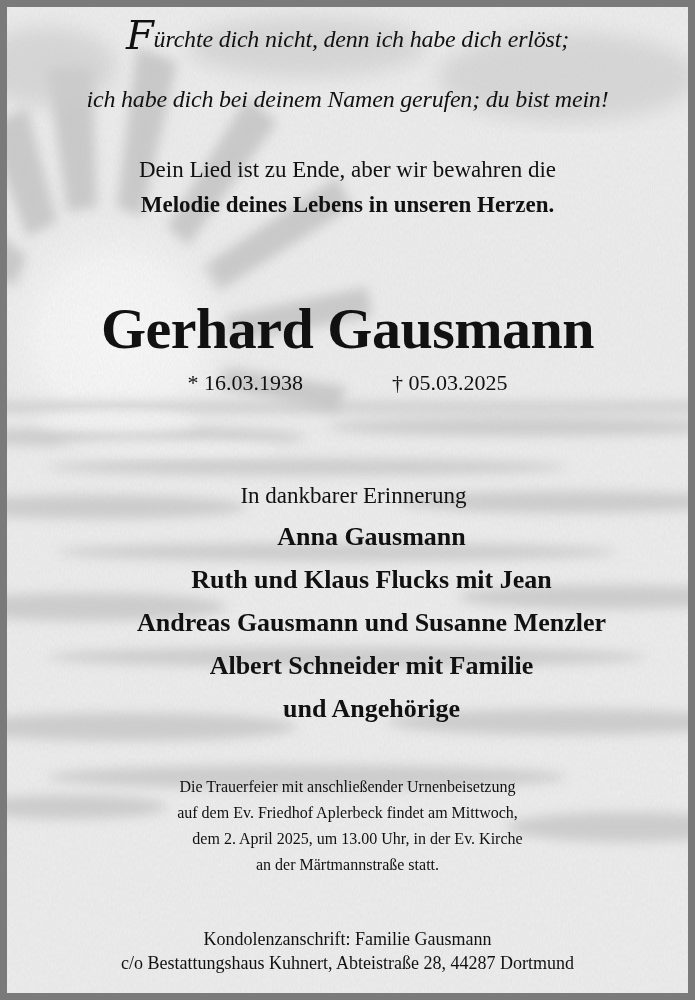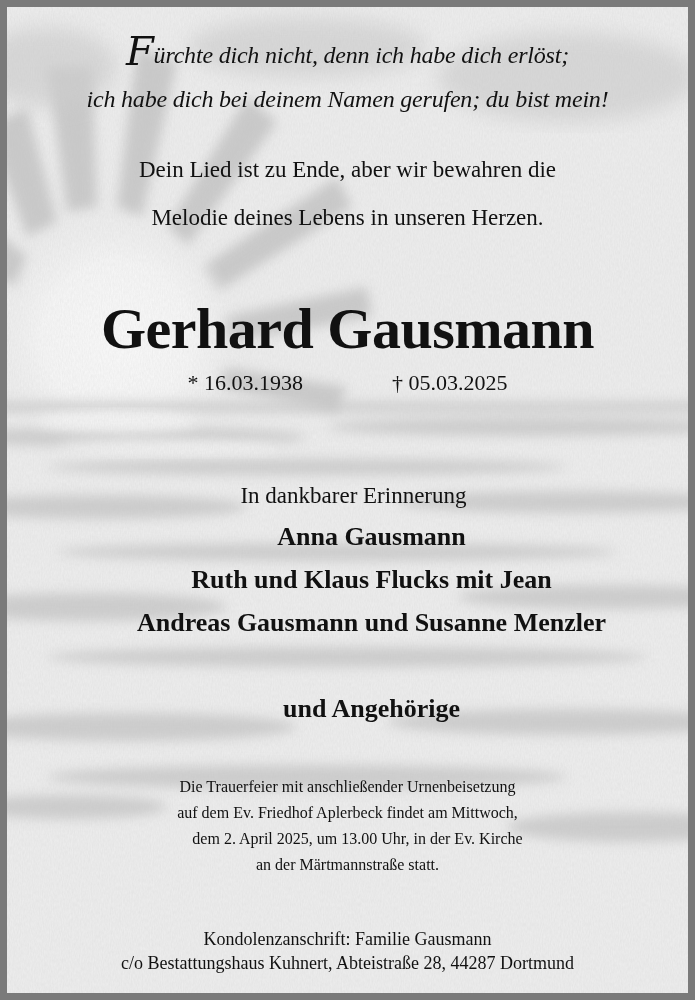--- a/index.html
+++ b/index.html
@@ -112,40 +112,41 @@
     <g fill="#f6f6f6" filter="url(#soft)" opacity="0.9">
       <ellipse cx="110" cy="415" rx="80" ry="10"></ellipse>
       <ellipse cx="160" cy="440" rx="110" ry="7"></ellipse>
     </g>
 
     <rect x="0" y="0" width="681" height="986" filter="url(#grain)"></rect>
   </svg>
 
   <div class="content">
 
-    <div class="line verse" style="top:35px;">
+    <div class="line verse" style="top:19px;">
       <span class="initial">F</span><span>ürchte dich nicht,  denn ich habe dich erlöst;</span>
     </div>
     <div class="line verse" style="top:79px;">ich habe dich bei deinem Namen gerufen; du bist mein!</div>
 
     <div class="line motto" style="top:150px;">Dein Lied ist zu Ende, aber wir bewahren die</div>
-    <div class="line motto" style="top:198px;">Melodie deines Lebens in unseren Herzen.</div>
+    <div class="line motto" style="top:185px;font-weight:bold;">Melodie deines Lebens in unseren Herzen.</div>
 
     <div class="line name" style="top:288px;">Gerhard Gausmann</div>
 
     <div class="line dates" style="top:363px;">
       <span>* 16.03.1938</span>
       <span style="width:78px;"></span>
       <span>† 05.03.2025</span>
     </div>
 
     <div class="line intro" style="top:476px;padding-left:12px;">In dankbarer Erinnerung</div>
     <div class="line mourner" style="top:515px;">Anna Gausmann</div>
     <div class="line mourner" style="top:558px;">Ruth und Klaus Flucks mit Jean</div>
     <div class="line mourner" style="top:601px;">Andreas Gausmann und Susanne Menzler</div>
+    <div class="line mourner" style="top:644px;">Albert Schneider mit Familie</div>
     <div class="line mourner" style="top:687px;">und Angehörige</div>
 
     <div class="line service" style="top:771px;">Die Trauerfeier mit anschließender Urnenbeisetzung</div>
     <div class="line service" style="top:797px;">auf dem Ev. Friedhof Aplerbeck findet am Mittwoch,</div>
     <div class="line service" style="top:823px;padding-left:20px;">dem 2. April 2025, um 13.00 Uhr, in der Ev. Kirche</div>
     <div class="line service" style="top:849px;">an der Märtmannstraße statt.</div>
 
     <div class="line contact" style="top:922px;">Kondolenzanschrift: Familie Gausmann</div>
     <div class="line contact" style="top:946px;">c/o Bestattungshaus Kuhnert, Abteistraße 28, 44287 Dortmund</div>
 

